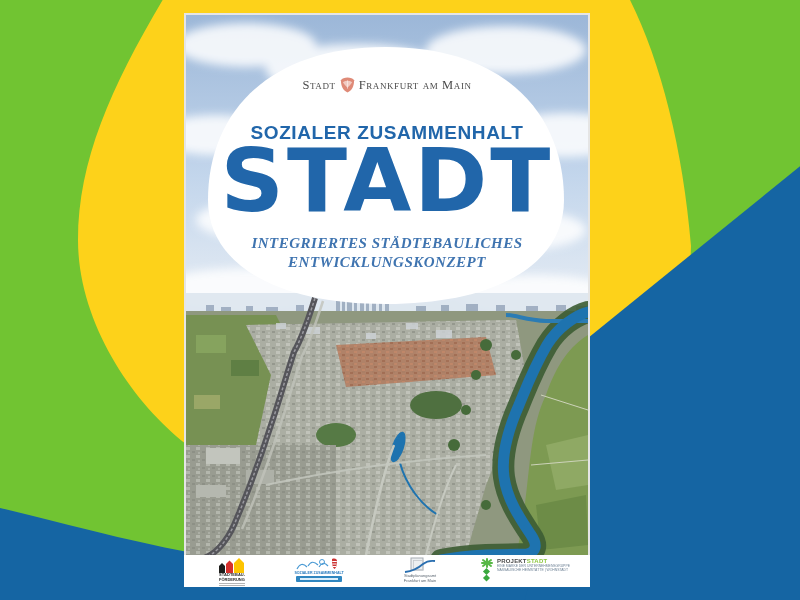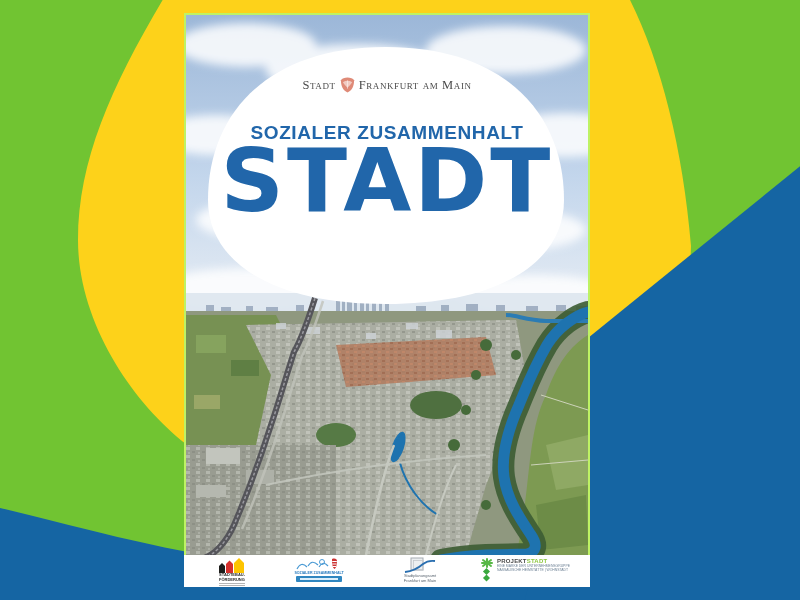--- a/index.html
+++ b/index.html
@@ -1,18 +1,18 @@
 <!DOCTYPE html>
 <html><head>
 <meta charset="utf-8">
 <style>
   html,body{margin:0;padding:0;background:#222;}
   .canvas{position:relative;width:800px;height:600px;overflow:hidden;font-family:"Liberation Sans",sans-serif;}
   .bg{position:absolute;left:0;top:0;}
-  .page{position:absolute;left:184px;top:13px;width:406px;height:574px;background:#bef264;}
+  .page{position:absolute;left:184px;top:13px;width:406px;height:574px;background:#e5e5e5;}
   .photo{position:absolute;left:2px;top:2px;width:402px;height:540px;display:block;}
   .overlay{position:absolute;left:0;top:0;width:406px;height:574px;}
   .citylogo{position:absolute;left:0;top:63px;width:406px;display:flex;justify-content:center;align-items:center;gap:4px;
     font-family:"Liberation Serif",serif;font-variant:small-caps;letter-spacing:.6px;font-size:12.5px;color:#4a4a4a;}
   .kicker{position:absolute;left:0;top:109px;width:406px;text-align:center;font-size:19px;font-weight:800;
     letter-spacing:.6px;color:#2166aa;}
   .bigtitle{position:absolute;left:0;top:126px;width:406px;text-align:center;font-family:"DejaVu Sans",sans-serif;
     font-size:88px;line-height:84px;font-weight:bold;letter-spacing:3px;color:#2166aa;}
   .subtitle{position:absolute;left:0;top:221px;width:406px;text-align:center;font-family:"Liberation Serif",serif;
     font-style:italic;font-size:15px;line-height:19px;letter-spacing:.5px;color:#3f74b0;font-weight:bold;}
@@ -165,20 +165,24 @@
         <span>Stadt</span>
         <svg width="15" height="18" viewBox="0 0 16 18">
           <path d="M8,1 C11,1 14,2 15,4 C15,10 13,15 8,17 C3,15 1,10 1,4 C2,2 5,1 8,1 Z" fill="#df8a77"></path>
           <path d="M3,6 Q8,3 13,6 Q11,9 8,12 Q5,9 3,6 Z" fill="#ffffff" opacity=".55"></path>
           <path d="M8,4 L8,13" stroke="#ffffff" stroke-width=".8" opacity=".6"></path>
         </svg>
         <span>Frankfurt am Main</span>
       </div>
       <div class="kicker">SOZIALER ZUSAMMENHALT</div>
       <div class="bigtitle">STADT</div>
+      <div class="subtitle">
+        <div>INTEGRIERTES STÄDTEBAULICHES</div>
+        <div>ENTWICKLUNGSKONZEPT</div>
+      </div>
     </div>
 
     <div class="band">
 
       <div class="logo logo1">
         <svg width="28" height="15" viewBox="0 0 28 15">
           <path d="M1,8 L4,5 L7,8 L7,15 L1,15 Z" fill="#1d1d1b"></path>
           <path d="M8,6 L11.5,2.5 L15,6 L15,15 L8,15 Z" fill="#d6302c"></path>
           <path d="M16,5 L21,0 L26,5 L26,15 L16,15 Z" fill="#fdc400"></path>
         </svg>

